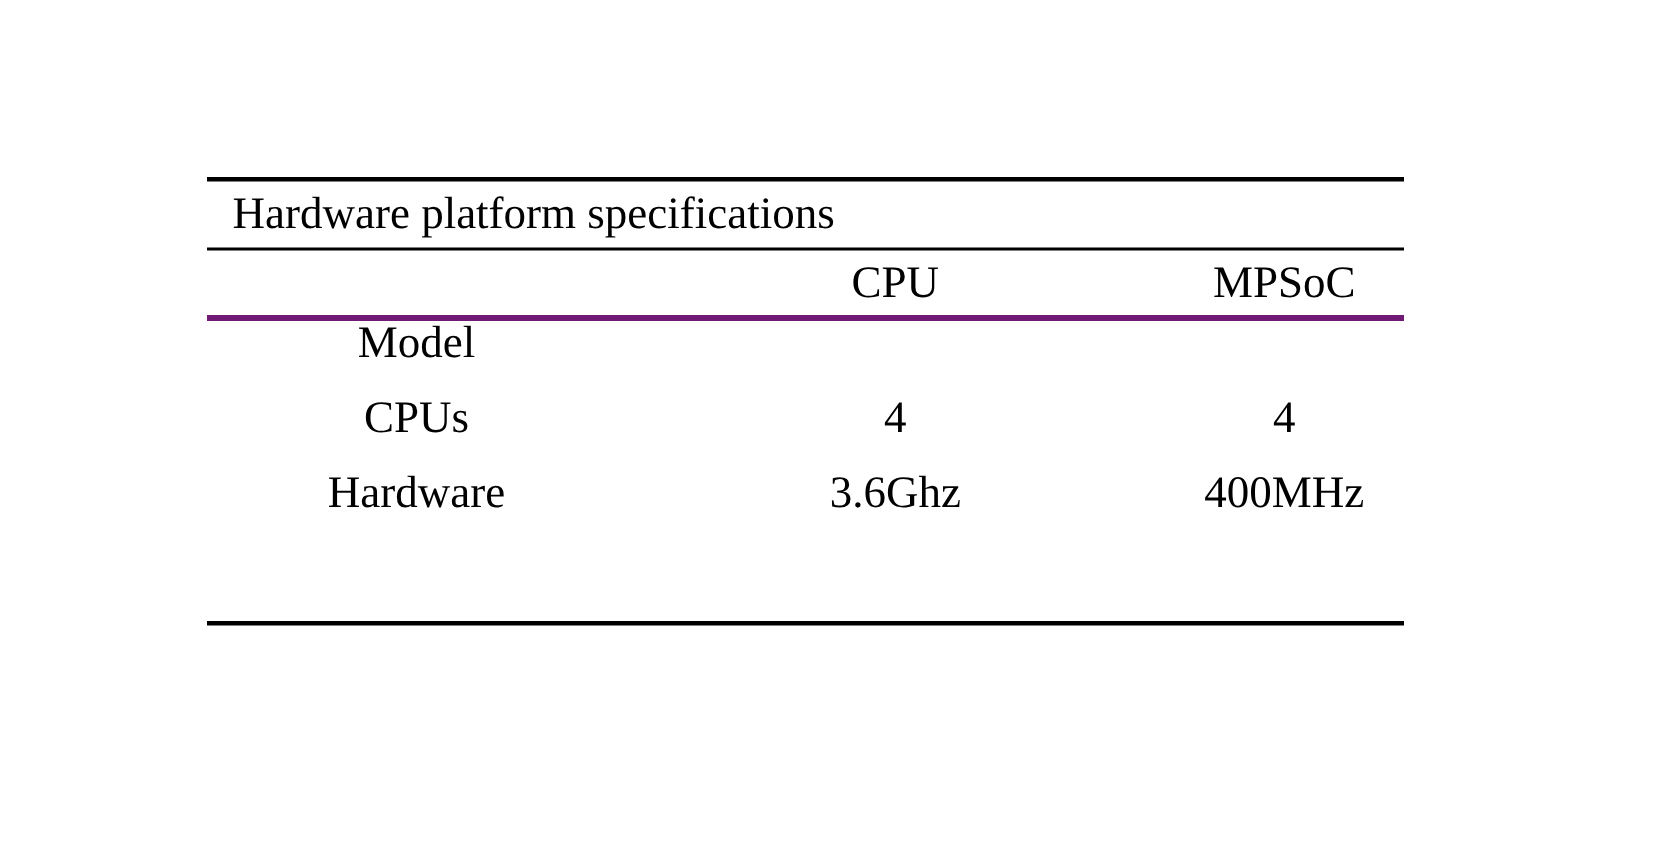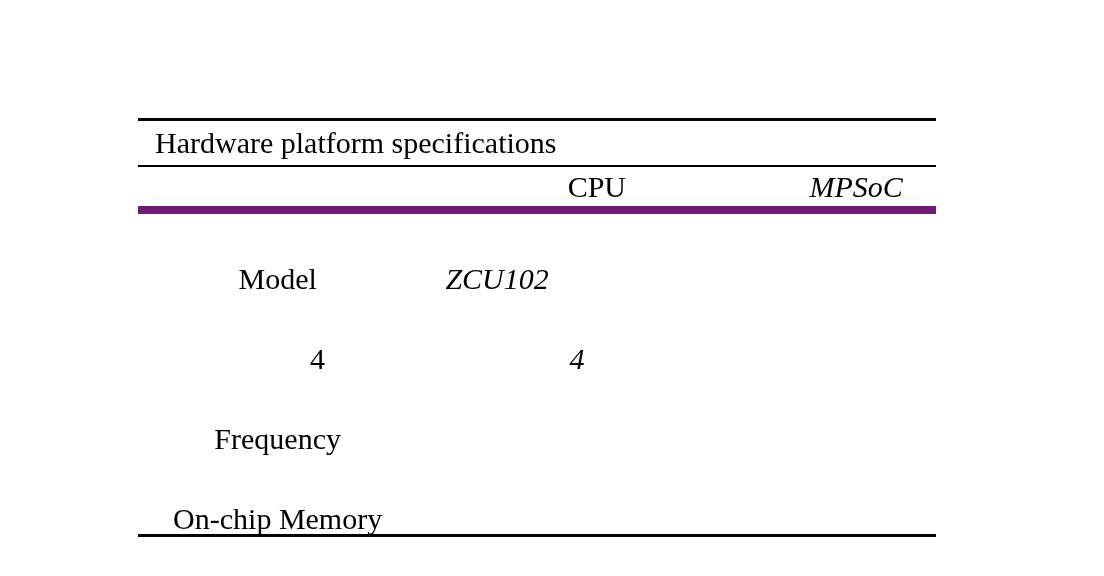--- a/index.html
+++ b/index.html
@@ -31,65 +31,65 @@
     display: flex;
     align-items: center;
     padding-left: 17px;
     border-bottom: 2px solid #000000;
     box-sizing: border-box;
   }
   .header-row {
     height: 47px;
     display: flex;
     align-items: center;
-    border-bottom: 8px solid #701a75;
+    border-bottom: 4px solid #701a75;
     box-sizing: border-box;
   }
   .body-row {
     height: 50px;
     display: flex;
-    align-items: flex-end;
-    margin-top: 30px;
+    align-items: flex-start;
   }
   .cell {
     text-align: center;
     white-space: nowrap;
   }
   .c1 { width: 35%; }
   .c2 { width: 45%; }
-  .c3 { width: 20%; font-style: italic; }
+  .c3 { width: 20%; }
 </style>
 </head>
 <body>
 
 <div class="page">
   <div class="spec-table">
 
     <div class="title-row">
       <span>Hardware platform specifications</span>
     </div>
 
     <div class="header-row">
       <div class="cell c1"></div>
       <div class="cell c2">CPU</div>
       <div class="cell c3">MPSoC</div>
     </div>
 
     <div class="body-row">
       <div class="cell c1">Model</div>
-      <div class="cell c3">ZCU102</div>
     </div>
 
     <div class="body-row">
+      <div class="cell c1">CPUs</div>
       <div class="cell c2">4</div>
       <div class="cell c3">4</div>
     </div>
 
     <div class="body-row">
-      <div class="cell c1">Frequency</div>
+      <div class="cell c1">Hardware</div>
+      <div class="cell c2">3.6Ghz</div>
+      <div class="cell c3">400MHz</div>
     </div>
 
     <div class="body-row">
-      <div class="cell c1">On-chip Memory</div>
     </div>
 
   </div>
 </div>
 
 </body></html>

